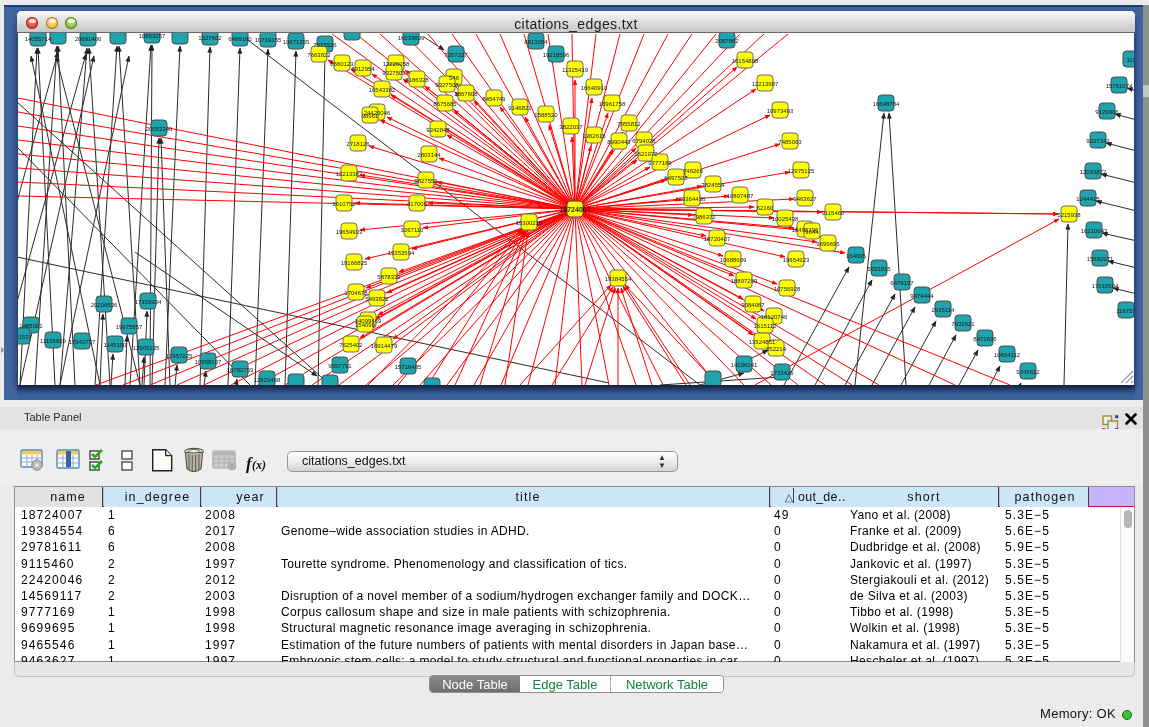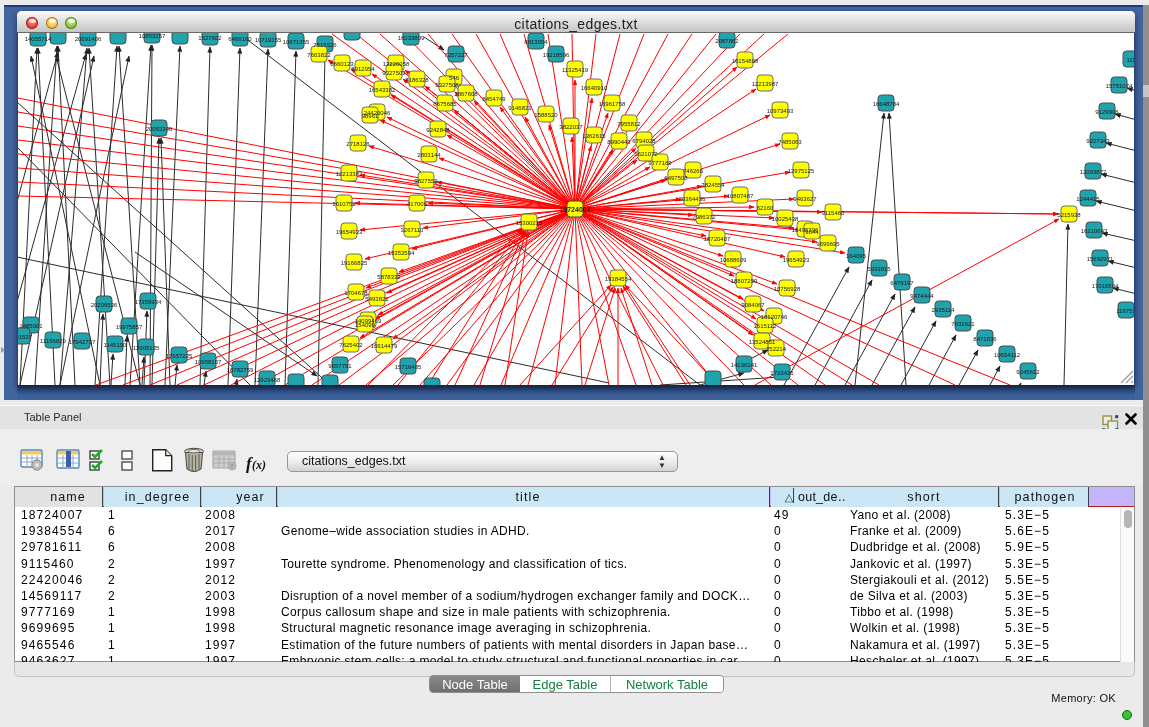--- a/index.html
+++ b/index.html
@@ -28,21 +28,21 @@
 .tbody{position:absolute;left:0;top:21px;width:1105px;height:154px;overflow:hidden;font-size:12px;color:#000;letter-spacing:0.35px}
 .tr{position:relative;height:16.2px;white-space:nowrap}
 .tr span{position:absolute;top:0} .c0,.c1,.c2,.c4,.c6{letter-spacing:1.1px}
 .c0{left:6px}.c1{left:93px}.c2{left:190px}.c3{left:266px;width:487px;overflow:hidden}.c4{left:759px}.c5{left:835px}.c6{left:990px}
 .vsb{position:absolute;left:1105px;top:21px;width:14px;height:154px;background:#fafafa;border-left:1px solid #e0e0e0}
 .vsb .th{position:absolute;left:3px;top:2px;width:8px;height:18px;border-radius:4px;background:#b6b6b6}
 .btmstrip{position:absolute;left:14px;top:262px;width:1121px;height:15px;background:#e7e7e7;border:1px solid #c2c2c2;border-top:none;border-radius:0 0 5px 5px}
 .tabs{position:absolute;left:429px;top:275px;height:18px;border:1px solid #8f8f8f;border-radius:4px;overflow:hidden;font-size:13px;display:flex}
 .tabs .seg{padding-top:1px;background:#fff;color:#15803d;border-left:1px solid #b5b5b5;text-align:center}
 .tabs .seg.on{background:linear-gradient(#8a8a8a,#6e6e6e);color:#fff;border-left:none}
-.mem{position:absolute;right:27px;top:292px;font-size:11px;color:#111;letter-spacing:0.3px}
+.mem{position:absolute;right:27px;top:306px;font-size:13px;color:#111;letter-spacing:0.3px}
 .dot{position:absolute;left:1122px;top:310px;width:10px;height:10px;border-radius:50%;background:#35c435;border:1.5px solid #1c651c}
 .hdname{background:#e2e2e2}
 </style></head><body>
 <div class="desktop">
  <div class="btmshadow"></div>
  <div class="window">
   <div class="titlebar">
     <div class="tl r">
           <i></i>
         </div>

